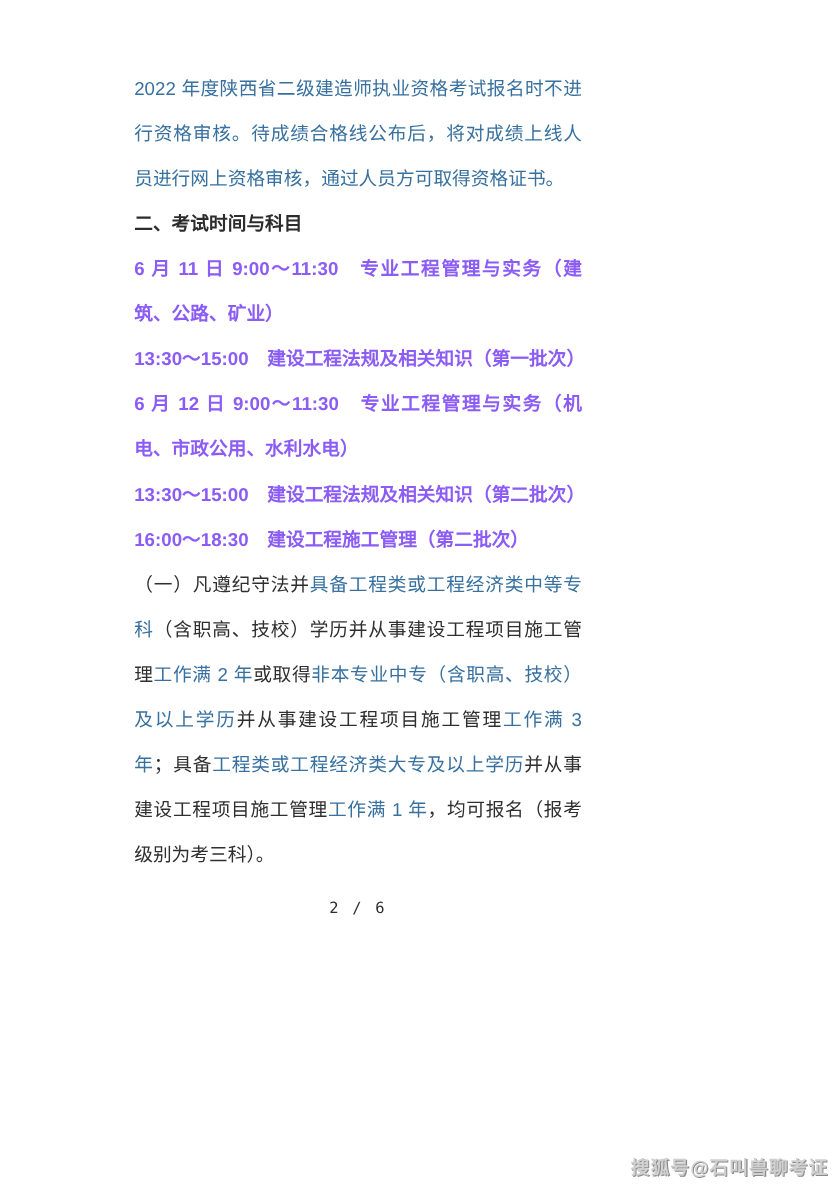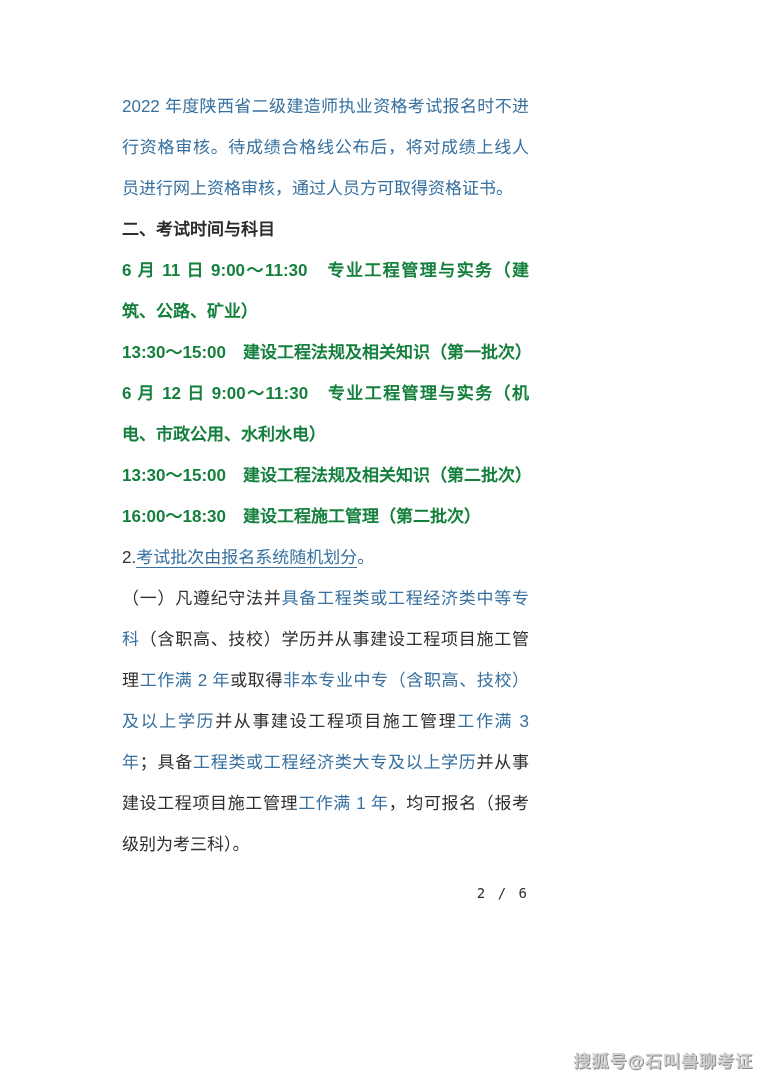--- a/index.html
+++ b/index.html
@@ -5,36 +5,36 @@
   html,body{margin:0;padding:0;}
   body{
     width:763px;height:1080px;
     background:#ffffff;
     font-family:"Liberation Sans","DejaVu Sans",sans-serif;
     position:relative;
     overflow:hidden;
   }
   .doc{
     box-sizing:border-box;
-    padding:86px 120px 0 122px;
+    padding:60px 120px 0 122px;
     width:649px;
     font-size:17px;
     line-height:41px;
     color:#2f2f2f;
     text-align:justify;
   }
   .doc p{margin:0;}
   .para-blue{color:#38719f;}
   .heading{font-weight:bold;color:#2c2c2c;}
-  .sched{font-weight:bold;color:#15803d;}
+  .sched{font-weight:bold;color:#8b5cf6;}
   .seg-dark{color:#2f2f2f;}
   .seg-blue{color:#38719f;}
   .seg-u{text-decoration:underline;text-underline-offset:4px;cursor:pointer;}
   .pagenum{
-    text-align:right;
+    text-align:center;
     margin-top:18px;
     font-size:14px;
     line-height:20px;
     letter-spacing:2px;
     color:#2f2f2f;
     font-family:"DejaVu Sans Mono","Liberation Mono",monospace;
   }
   .watermark{
     position:absolute;
     right:10px;
@@ -58,21 +58,20 @@
   <div>
       <div class="sched">6 月 11 日  9:00～11:30　专业工程管理与实务（建筑、公路、矿业）</div>
       <div class="sched">13:30～15:00　建设工程法规及相关知识（第一批次）</div>
       <div class="sched">6 月 12 日  9:00～11:30　专业工程管理与实务（机电、市政公用、水利水电）</div>
       <div class="sched">13:30～15:00　建设工程法规及相关知识（第二批次）</div>
       <div class="sched">16:00～18:30　建设工程施工管理（第二批次）</div>
     </div>
 
 
 
-  <p><span class="seg-dark">2.</span><span class="seg-blue seg-u">考试批次由报名系统随机划分</span><span class="seg-blue">。</span></p>
 
 
   <p><span class="seg-dark">（一）凡遵纪守法并</span><span class="seg-blue">具备工程类或工程经济类中等专科</span><span class="seg-dark">（含职高、技校）学历并从事建设工程项目施工管理</span><span class="seg-blue">工作满 2 年</span><span class="seg-dark">或取得</span><span class="seg-blue">非本专业中专（含职高、技校）及以上学历</span><span class="seg-dark">并从事建设工程项目施工管理</span><span class="seg-blue">工作满 3 年</span><span class="seg-dark">；具备</span><span class="seg-blue">工程类或工程经济类大专及以上学历</span><span class="seg-dark">并从事建设工程项目施工管理</span><span class="seg-blue">工作满 1 年</span><span class="seg-dark">，均可报名（报考级别为考三科）。</span></p>
 
   <div class="pagenum">2 / 6</div>
 </div>
 
 <div class="watermark">搜狐号@石叫兽聊考证</div>
 
 </body></html>

